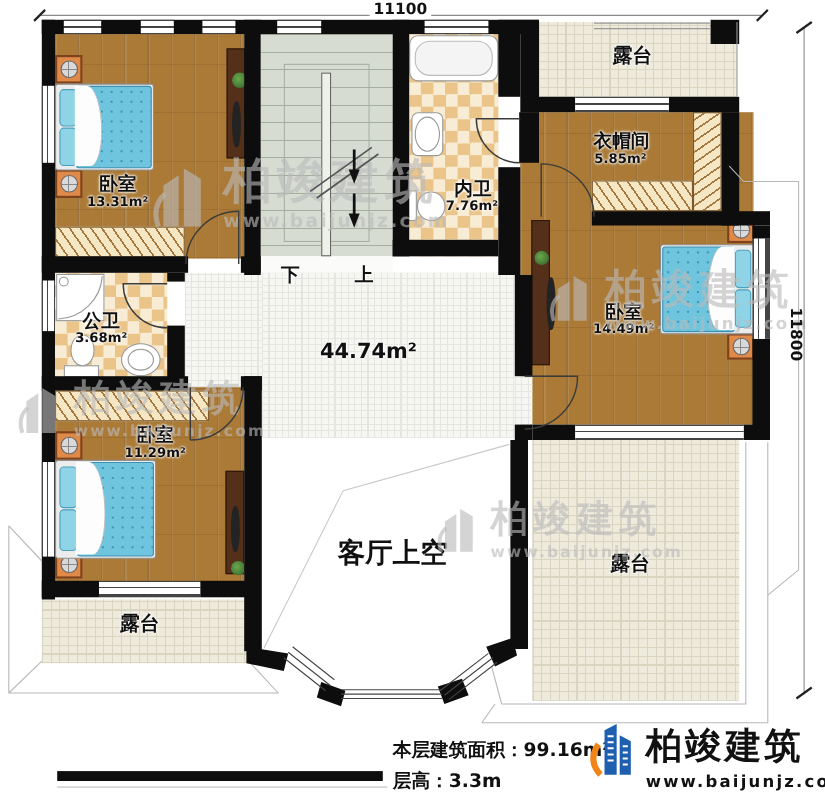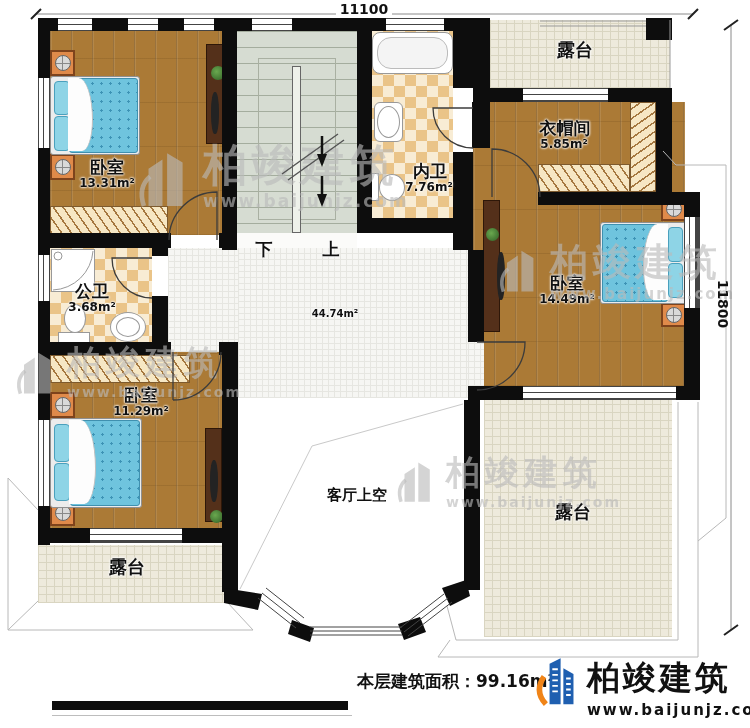--- a/index.html
+++ b/index.html
@@ -219,22 +219,22 @@
   <div class="abs lbl room-name" style="left:430px;top:160px;">内卫</div>
   <div class="abs lbl room-area" style="left:429px;top:180px;">7.76m²</div>
   <div class="abs lbl room-name" style="left:565px;top:117px;">衣帽间</div>
   <div class="abs lbl room-area" style="left:564px;top:137px;">5.85m²</div>
   <div class="abs lbl room-name" style="left:567px;top:272px;">卧室</div>
   <div class="abs lbl room-area" style="left:567px;top:292px;">14.49m²</div>
   <div class="abs lbl room-name" style="left:92px;top:280px;">公卫</div>
   <div class="abs lbl room-area" style="left:92px;top:300px;">3.68m²</div>
   <div class="abs lbl room-name" style="left:141px;top:384px;">卧室</div>
   <div class="abs lbl room-area" style="left:141px;top:404px;">11.29m²</div>
-  <div class="abs lbl" style="left:335px;top:308px;font-size:10px;">44.74m²</div>
-  <div class="abs lbl" style="left:357px;top:486px;font-size:15px;">客厅上空</div>
+  <div class="abs lbl" style="left:335px;top:308px;font-size:19px;">44.74m²</div>
+  <div class="abs lbl" style="left:357px;top:486px;font-size:25px;">客厅上空</div>
   <div class="abs lbl" style="left:575px;top:38px;font-size:18px;">露台</div>
   <div class="abs lbl" style="left:127px;top:555px;font-size:18px;">露台</div>
   <div class="abs lbl" style="left:573px;top:500px;font-size:18px;">露台</div>
   <div class="abs lbl" style="left:264px;top:238px;font-size:17px;">下</div>
   <div class="abs lbl" style="left:331px;top:238px;font-size:17px;">上</div>
 
   <div class="abs wm" style="left:133px;top:143px;">
     <svg viewBox="0 0 40 44" width="62" height="70">
         <path d="M10 40 L10 16 L19 10 L19 40 Z M22 40 L22 6 L32 12 L32 40 Z" fill="currentColor"></path>
         <path d="M7 40 Q3 28 11 21" stroke="currentColor" stroke-width="3" fill="none"></path>
@@ -317,20 +317,23 @@
     <circle cx="58" cy="256" r="4" stroke="#999" fill="#fff"></circle>
   </svg>
 
   <div class="abs dim" style="left:336px;top:1px;width:56px;">11100</div>
   <div class="abs dim" style="left:696px;top:296px;width:54px;background:transparent;transform:rotate(90deg);">11800</div>
 
   <div class="abs ft ft-bar" style="left:52px;top:701px;width:296px;height:9px;"></div>
   <div class="abs ft ft-line" style="left:52px;top:715px;width:300px;height:1px;"></div>
   <div class="abs ft ft-stat" style="left:357px;top:670px;white-space:nowrap;">
     <span>本层建筑面积：</span><span>99.16m²</span>
+  </div>
+  <div class="abs ft ft-stat" style="left:357px;top:698px;white-space:nowrap;">
+    <span>层高：</span><span>3.3m</span>
   </div>
   <div class="abs ft" style="left:533px;top:656px;display:flex;align-items:flex-start;">
     <svg viewBox="0 0 50 60" width="46" height="56">
       <path d="M14 52 Q1 38 12 22" stroke="#f08418" stroke-width="6" fill="none"></path>
       <path d="M18 8 L30 2 L30 52 L18 52 Z" fill="#1f5fb0"></path>
       <path d="M33 13 L44 19 L44 52 L33 52 Z" fill="#1f5fb0"></path>
       <g stroke="#ffffff" stroke-width="2" fill="none">
         <path d="M21 14 h6 M21 20 h6 M21 26 h6 M21 32 h6 M21 38 h6"></path>
         <path d="M36 24 h5 M36 30 h5 M36 36 h5 M36 42 h5"></path>
       </g>

